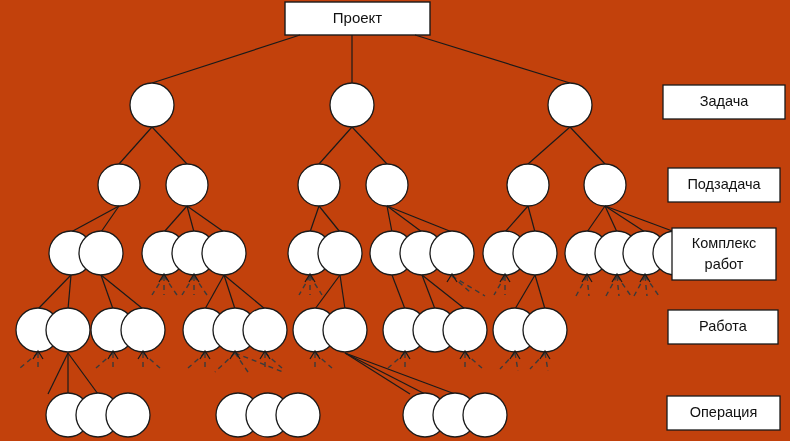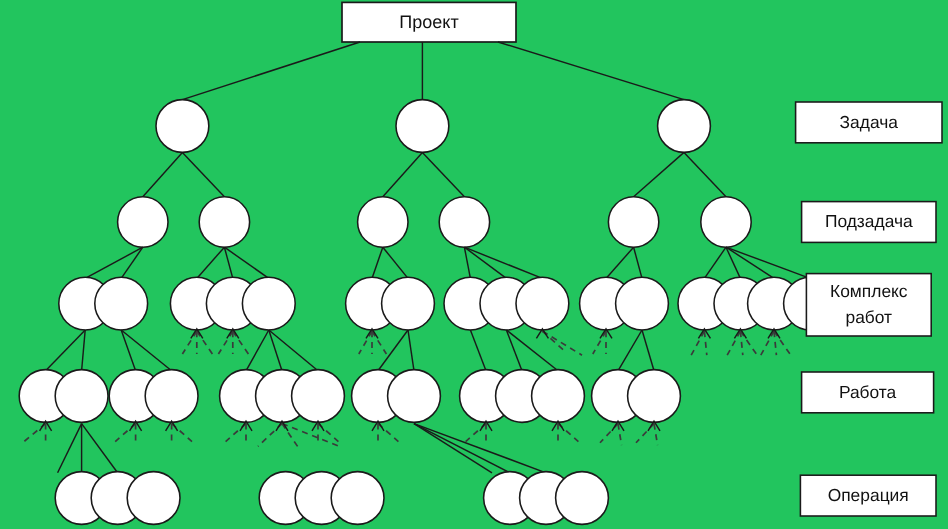--- a/index.html
+++ b/index.html
@@ -4,21 +4,21 @@
 <style>
   html, body {
     margin: 0;
     padding: 0;
     background: #ffffff;
   }
   #page {
     position: relative;
     width: 790px;
     height: 441px;
-    background: #22c55e;
+    background: #c2410c;
     font-family: "Liberation Sans", sans-serif;
     overflow: hidden;
     text-align: center;
   }
   svg.diagram {
     position: absolute;
     left: 0;
     top: 0;
     width: 790px;
     height: 441px;

